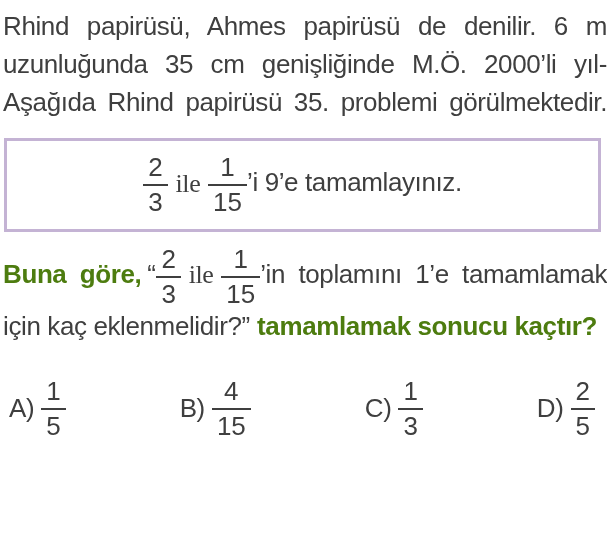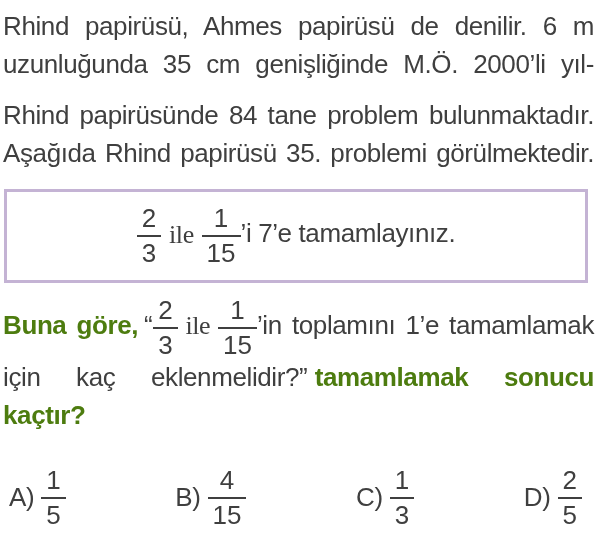--- a/index.html
+++ b/index.html
@@ -10,21 +10,21 @@
   body {
     width: 607px;
     height: 553px;
     overflow: hidden;
     font-family: "Liberation Sans", "DejaVu Sans", sans-serif;
     font-size: 26px;
     color: #3f3f3f;
     letter-spacing: -0.015em;
   }
   .doc {
-    padding: 7px 13px 0 3px;
+    padding: 7px 0 0 3px;
   }
   
   .jline {
     text-align: justify;
     height: 38px;
     line-height: 38px;
     overflow: hidden;
     white-space: normal;
   }
   .jline::after {
@@ -97,34 +97,33 @@
 </head>
 <body>
 
 <div class="doc">
 
   <div>
     <div class="jline">Rhind papirüsü, Ahmes papirüsü de denilir. 6 m</div>
     <div class="jline">uzunluğunda 35 cm genişliğinde M.Ö. 2000’li yıl-</div>
   </div>
 
-  <div class="jline para-gap">Rhind papirüsünde 84 tane problem bulunmaktadır.</div>
   <div class="jline">Aşağıda Rhind papirüsü 35. problemi görülmektedir.</div>
 
   <div class="problem-box">
     <div>
       <span class="frac">
         <span class="num">2</span>
         <span class="bar"></span>
         <span class="den">3</span>
       </span><span class="conn">ile</span><span class="frac">
         <span class="num">1</span>
         <span class="bar"></span>
         <span class="den">15</span>
-      </span><span>’i 7’e tamamlayınız.</span>
+      </span><span>’i 9’e tamamlayınız.</span>
     </div>
   </div>
 
   <div class="question">
     <b class="lead-bold">Buna göre,</b><span class="quote-open">“</span><span class="frac">
       <span class="num">2</span>
       <span class="bar"></span>
       <span class="den">3</span>
     </span><span class="conn">ile</span><span class="frac">
       <span class="num">1</span>

